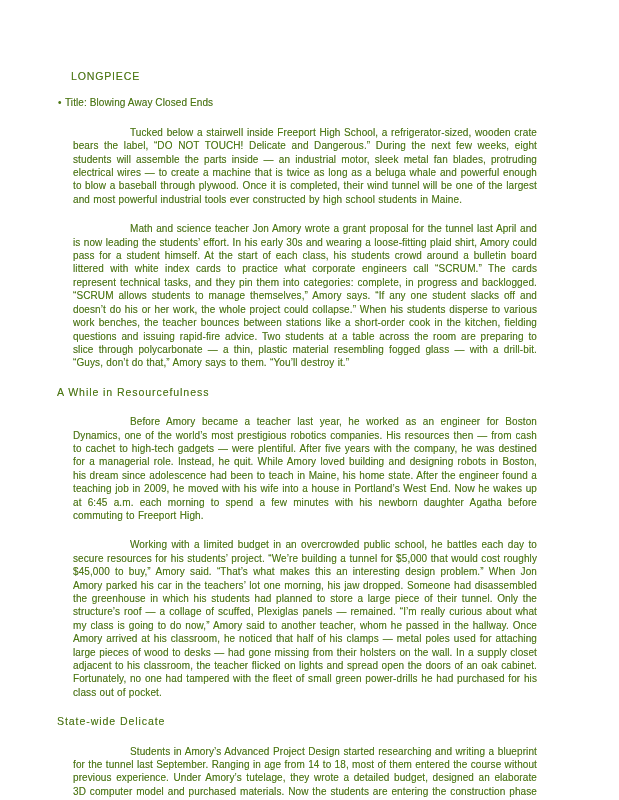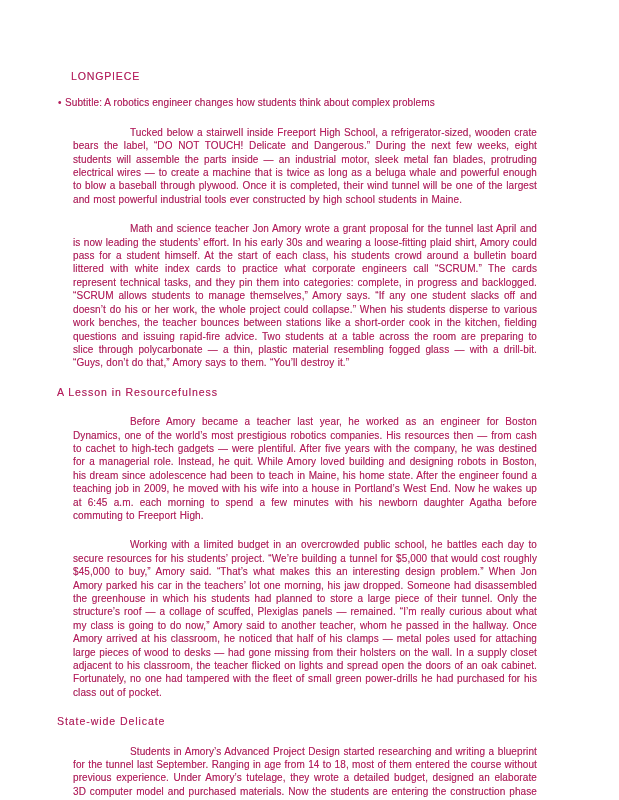--- a/index.html
+++ b/index.html
@@ -7,21 +7,21 @@
     padding: 0;
     background: #ffffff;
   }
   .page {
     position: relative;
     width: 619px;
     height: 800px;
     background: #ffffff;
     overflow: hidden;
     font-family: "Liberation Sans", "DejaVu Sans", sans-serif;
-    color: #be185d;
+    color: #4d7c0f;
   }
   .content {
     position: absolute;
     top: 70px;
     left: 57px;
     width: 496px;
     font-size: 10px;
     line-height: 13.4px;
     letter-spacing: 0.1px;
     text-shadow: 0 0 0.5px rgba(64,64,64,0.45);
@@ -59,28 +59,28 @@
 </style>
 </head>
 <body>
 
 <div class="page">
   <div class="content">
 
     <h1 class="doc-title">LONGPIECE</h1>
 
     <ul class="meta-list">
-      <li class="meta-item"><span class="bullet-marker">•</span><span>Subtitle: A robotics engineer changes how students think about complex problems</span></li>
+      <li class="meta-item"><span class="bullet-marker">•</span><span>Title: Blowing Away Closed Ends</span></li>
     </ul>
 
     <p class="body-para">Tucked below a stairwell inside Freeport High School, a refrigerator-sized, wooden crate bears the label, “DO NOT TOUCH! Delicate and Dangerous.” During the next few weeks, eight students will assemble the parts inside — an industrial motor, sleek metal fan blades, protruding electrical wires — to create a machine that is twice as long as a beluga whale and powerful enough to blow a baseball through plywood. Once it is completed, their wind tunnel will be one of the largest and most powerful industrial tools ever constructed by high school students in Maine.</p>
 
     <p class="body-para">Math and science teacher Jon Amory wrote a grant proposal for the tunnel last April and is now leading the students’ effort. In his early 30s and wearing a loose-fitting plaid shirt, Amory could pass for a student himself. At the start of each class, his students crowd around a bulletin board littered with white index cards to practice what corporate engineers call “SCRUM.” The cards represent technical tasks, and they pin them into categories: complete, in progress and backlogged. “SCRUM allows students to manage themselves,” Amory says. “If any one student slacks off and doesn’t do his or her work, the whole project could collapse.” When his students disperse to various work benches, the teacher bounces between stations like a short-order cook in the kitchen, fielding questions and issuing rapid-fire advice. Two students at a table across the room are preparing to slice through polycarbonate — a thin, plastic material resembling fogged glass — with a drill-bit. “Guys, don’t do that,” Amory says to them. “You’ll destroy it.”</p>
 
-    <h2 class="section-heading">A Lesson in Resourcefulness</h2>
+    <h2 class="section-heading">A While in Resourcefulness</h2>
 
     <p class="body-para">Before Amory became a teacher last year, he worked as an engineer for Boston Dynamics, one of the world’s most prestigious robotics companies. His resources then — from cash to cachet to high-tech gadgets — were plentiful. After five years with the company, he was destined for a managerial role. Instead, he quit. While Amory loved building and designing robots in Boston, his dream since adolescence had been to teach in Maine, his home state. After the engineer found a teaching job in 2009, he moved with his wife into a house in Portland’s West End. Now he wakes up at 6:45 a.m. each morning to spend a few minutes with his newborn daughter Agatha before commuting to Freeport High.</p>
 
     <p class="body-para">Working with a limited budget in an overcrowded public school, he battles each day to secure resources for his students’ project. “We’re building a tunnel for $5,000 that would cost roughly $45,000 to buy,” Amory said. “That’s what makes this an interesting design problem.” When Jon Amory parked his car in the teachers’ lot one morning, his jaw dropped. Someone had disassembled the greenhouse in which his students had planned to store a large piece of their tunnel. Only the structure’s roof — a collage of scuffed, Plexiglas panels — remained. “I’m really curious about what my class is going to do now,” Amory said to another teacher, whom he passed in the hallway. Once Amory arrived at his classroom, he noticed that half of his clamps — metal poles used for attaching large pieces of wood to desks — had gone missing from their holsters on the wall. In a supply closet adjacent to his classroom, the teacher flicked on lights and spread open the doors of an oak cabinet. Fortunately, no one had tampered with the fleet of small green power-drills he had purchased for his class out of pocket.</p>
 
     <h2 class="section-heading">State-wide Delicate</h2>
 
     <p class="body-para">Students in Amory’s Advanced Project Design started researching and writing a blueprint for the tunnel last September. Ranging in age from 14 to 18, most of them entered the course without previous experience. Under Amory’s tutelage, they wrote a detailed budget, designed an elaborate 3D computer model and purchased materials. Now the students are entering the construction phase — pulling the triggers of power-drills, bending sheets of wood and slicing them with table-saws. The research tool they are building will allow them to analyze the flow of air over objects ranging from baseballs to model cars to airplane wings. Evan LaMarre, a senior in the class and rocket scientist by hobby, plans to apply data from the wind tunnel to improve upon the miniature rockets that be builds during his spare time.</p>
 
   </div>

